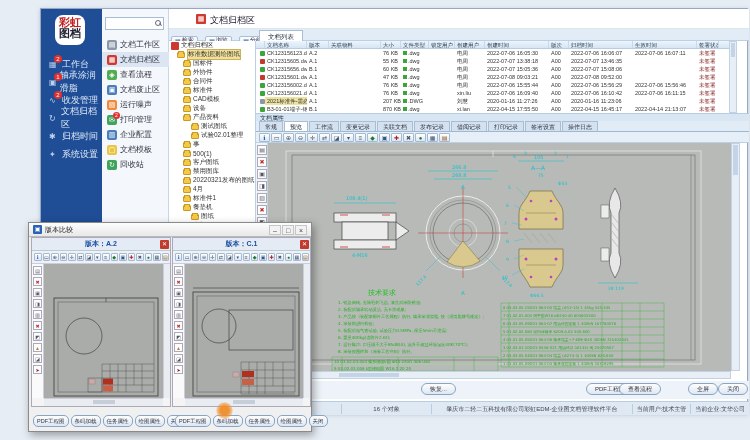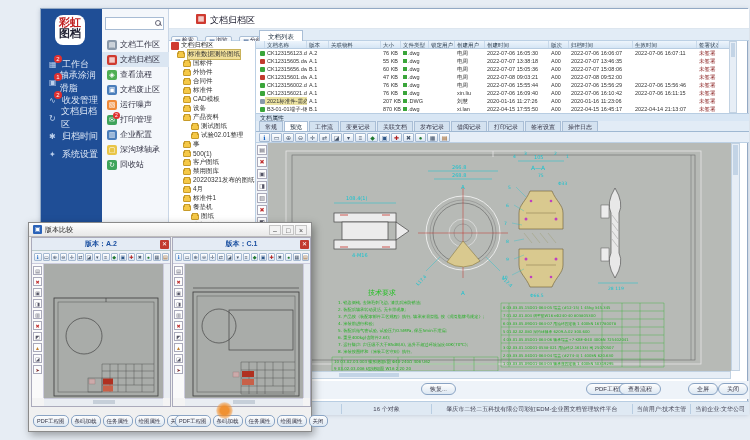--- a/index.html
+++ b/index.html
@@ -190,21 +190,21 @@
           </div>
 
           <div class="m-item">
             <span class="m-ic" style="background: rgb(74, 126, 187);">▥</span>
             <span>企业配置</span>
 
           </div>
 
           <div class="m-item">
             <span class="m-ic" style="background: rgb(232, 197, 71);">▢</span>
-            <span>深沟球轴承</span>
+            <span>文档模板</span>
 
           </div>
 
           <div class="m-item">
             <span class="m-ic" style="background: rgb(63, 164, 91);">↻</span>
             <span>回收站</span>
 
           </div>
         </div>
     </div>

